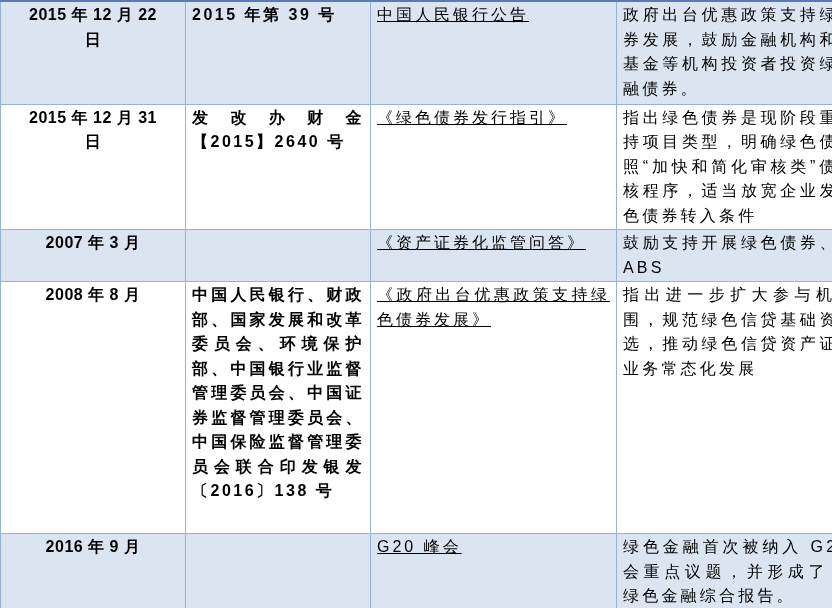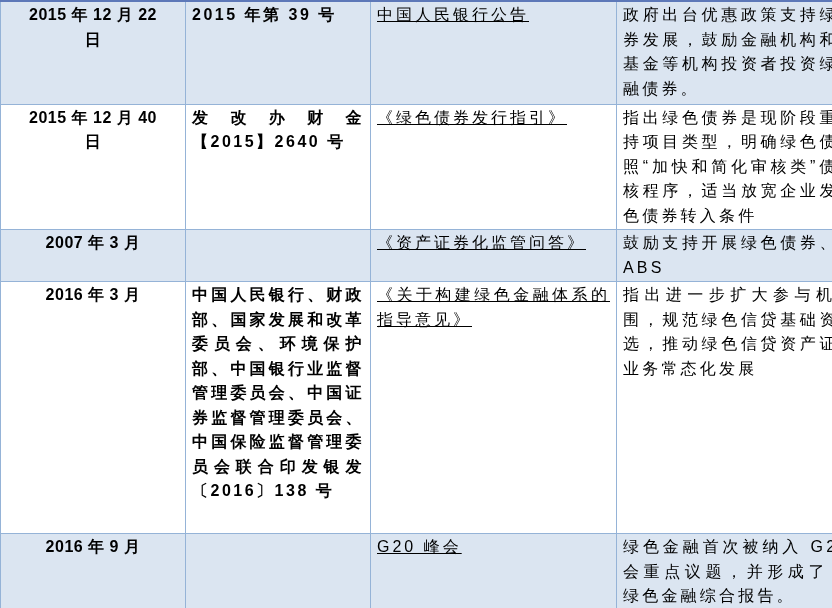--- a/index.html
+++ b/index.html
@@ -74,36 +74,36 @@
   <table class="policy-table">
     <tbody>
       <tr class="banded" style="height:103px">
         <td class="col-date">2015 年 12 月 22
 日</td>
         <td class="col-docno">2015 年第 39 号</td>
         <td class="col-docname">中国人民银行公告</td>
         <td class="col-desc">政府出台优惠政策支持绿色债券发展，鼓励金融机构和社保基金等机构投资者投资绿色金融债券。</td>
       </tr>
       <tr class="plain" style="height:125px">
-        <td class="col-date">2015 年 12 月 40
+        <td class="col-date">2015 年 12 月 31
 日</td>
         <td class="col-docno">发改办财金【2015】2640 号</td>
         <td class="col-docname">《绿色债券发行指引》</td>
         <td class="col-desc">指出绿色债券是现阶段重点支持项目类型，明确绿色债券比照“加快和简化审核类”债券审核程序，适当放宽企业发行绿色债券转入条件</td>
       </tr>
       <tr class="banded" style="height:47px">
         <td class="col-date">2007 年 3 月</td>
         <td class="col-docno"></td>
         <td class="col-docname">《资产证券化监管问答》</td>
         <td class="col-desc">鼓励支持开展绿色债券、绿色 ABS</td>
       </tr>
       <tr class="plain" style="height:252px">
-        <td class="col-date">2016 年 3 月</td>
+        <td class="col-date">2008 年 8 月</td>
         <td class="col-docno">中国人民银行、财政部、国家发展和改革委员会、环境保护部、中国银行业监督管理委员会、中国证券监督管理委员会、中国保险监督管理委员会联合印发银发〔2016〕138 号</td>
-        <td class="col-docname">《关于构建绿色金融体系的指导意见》</td>
+        <td class="col-docname">《政府出台优惠政策支持绿色债券发展》</td>
         <td class="col-desc">指出进一步扩大参与机构范围，规范绿色信贷基础资产遴选，推动绿色信贷资产证券化业务常态化发展</td>
       </tr>
       <tr class="banded" style="height:76px">
         <td class="col-date">2016 年 9 月</td>
         <td class="col-docno"></td>
         <td class="col-docname">G20 峰会</td>
         <td class="col-desc">绿色金融首次被纳入 G20 峰会重点议题，并形成了 G20 绿色金融综合报告。</td>
       </tr>
     </tbody>
   </table>

